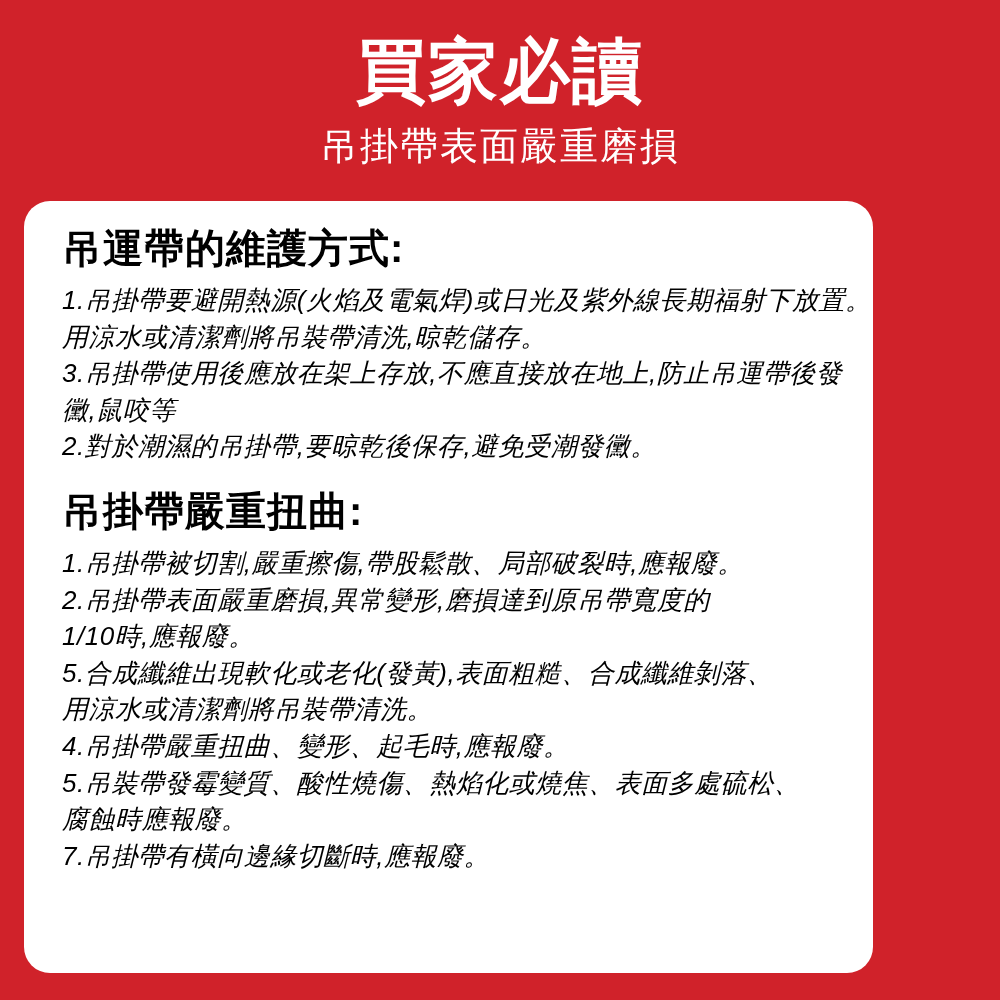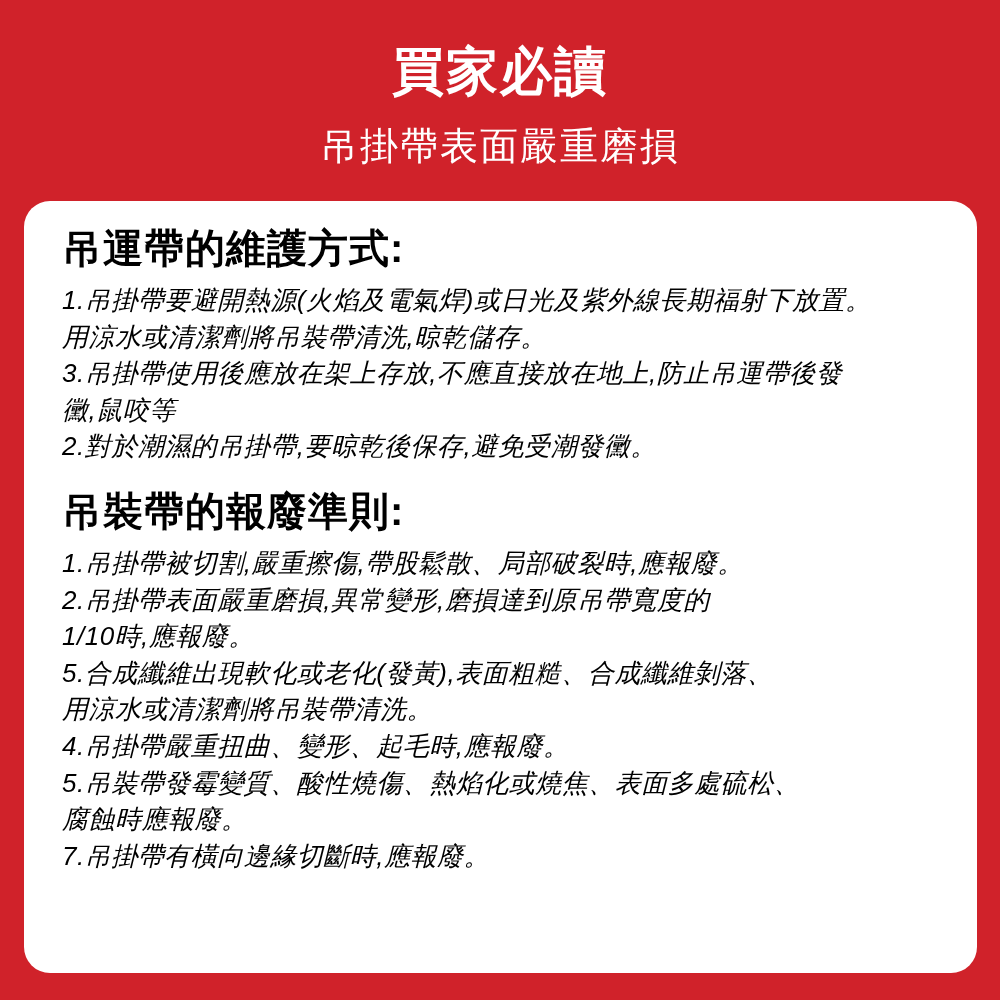--- a/index.html
+++ b/index.html
@@ -18,38 +18,38 @@
     position:relative;
   }
   .hero{
     position:absolute;
     top:0;left:0;right:0;
     height:200px;
     text-align:center;
   }
   .hero-title{
     margin-top:28px;
-    font-size:52px;
+    font-size:70px;
     line-height:86px;
     font-weight:900;
     color:var(--hero-text);
     letter-spacing:2px;
   }
   .hero-subtitle{
     margin-top:12px;
     font-size:38px;
     line-height:40px;
     font-weight:500;
     color:var(--hero-text);
     letter-spacing:2px;
   }
   .card{
     position:absolute;
     left:24px;top:201px;
-    width:953px;height:772px;
+    width:849px;height:772px;
     background:var(--card-bg);
     border-radius:26px;
     box-sizing:border-box;
     padding:26px 34px 0 38px;
   }
   .section-heading{
     font-size:40px;
     line-height:42px;
     font-weight:900;
     margin:0 0 13px 0;
@@ -78,21 +78,21 @@
   <div class="section">
     <h2 class="section-heading">吊運帶的維護方式:</h2>
     <div class="text-line">1.吊掛帶要避開熱源(火焰及電氣焊)或日光及紫外線長期福射下放置。</div>
     <div class="text-line">用涼水或清潔劑將吊裝帶清洗,晾乾儲存。</div>
     <div class="text-line">3.吊掛帶使用後應放在架上存放,不應直接放在地上,防止吊運帶後發</div>
     <div class="text-line">黴,鼠咬等</div>
     <div class="text-line">2.對於潮濕的吊掛帶,要晾乾後保存,避免受潮發黴。</div>
   </div>
 
   <div class="section">
-    <h2 class="section-heading">吊裝帶的報廢準則:</h2>
+    <h2 class="section-heading">吊掛帶嚴重扭曲:</h2>
     <div class="text-line">1.吊掛帶被切割,嚴重擦傷,帶股鬆散、局部破裂時,應報廢。</div>
     <div class="text-line">2.吊掛帶表面嚴重磨損,異常變形,磨損達到原吊帶寬度的</div>
     <div class="text-line">1/10時,應報廢。</div>
     <div class="text-line">5.合成纖維出現軟化或老化(發黃),表面粗糙、合成纖維剝落、</div>
     <div class="text-line">用涼水或清潔劑將吊裝帶清洗。</div>
     <div class="text-line">4.吊掛帶嚴重扭曲、變形、起毛時,應報廢。</div>
     <div class="text-line">5.吊裝帶發霉變質、酸性燒傷、熱焰化或燒焦、表面多處硫松、</div>
     <div class="text-line">腐蝕時應報廢。</div>
     <div class="text-line">7.吊掛帶有橫向邊緣切斷時,應報廢。</div>
   </div>

